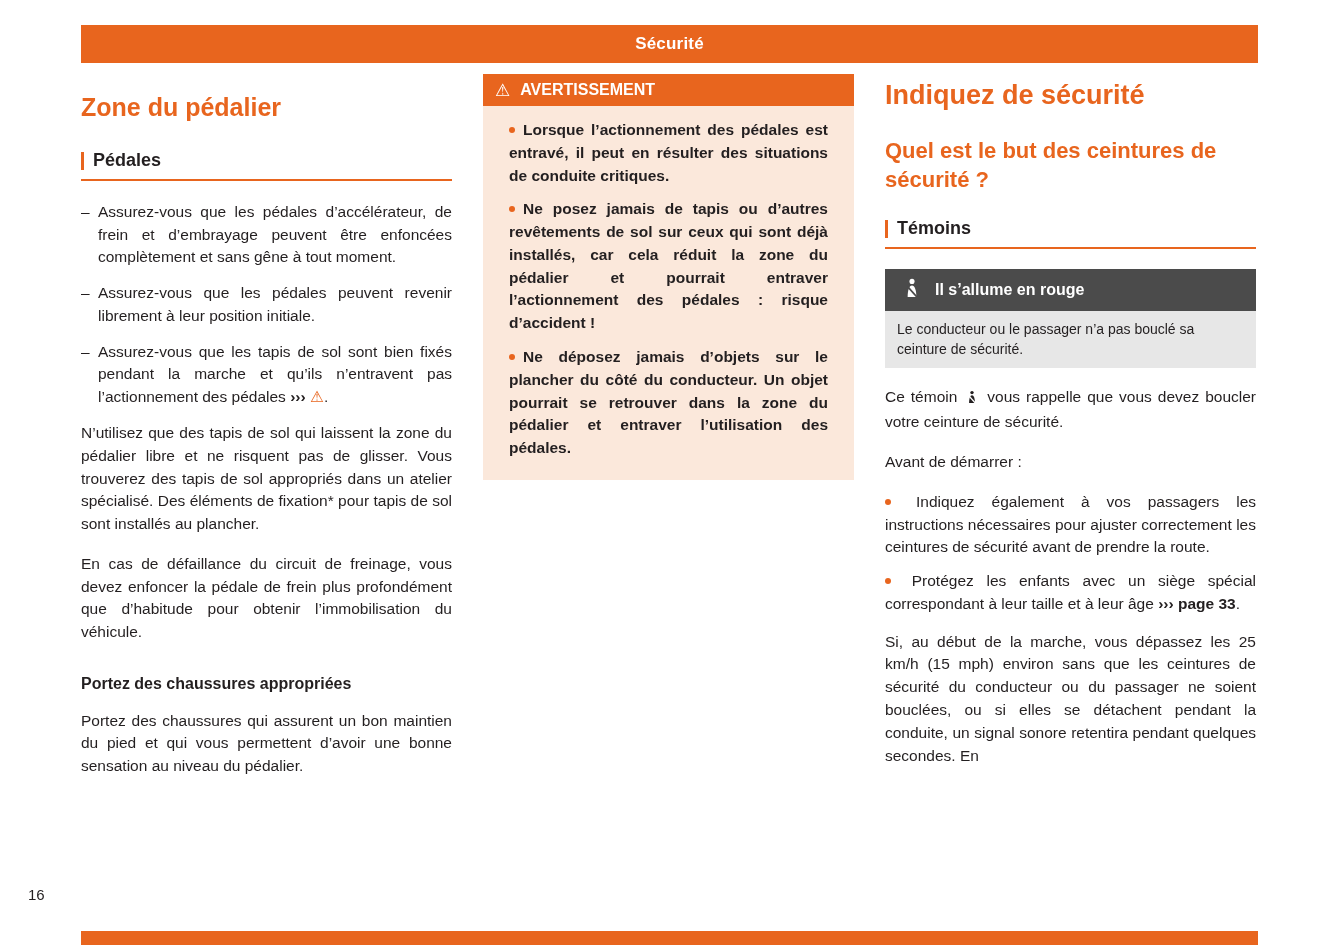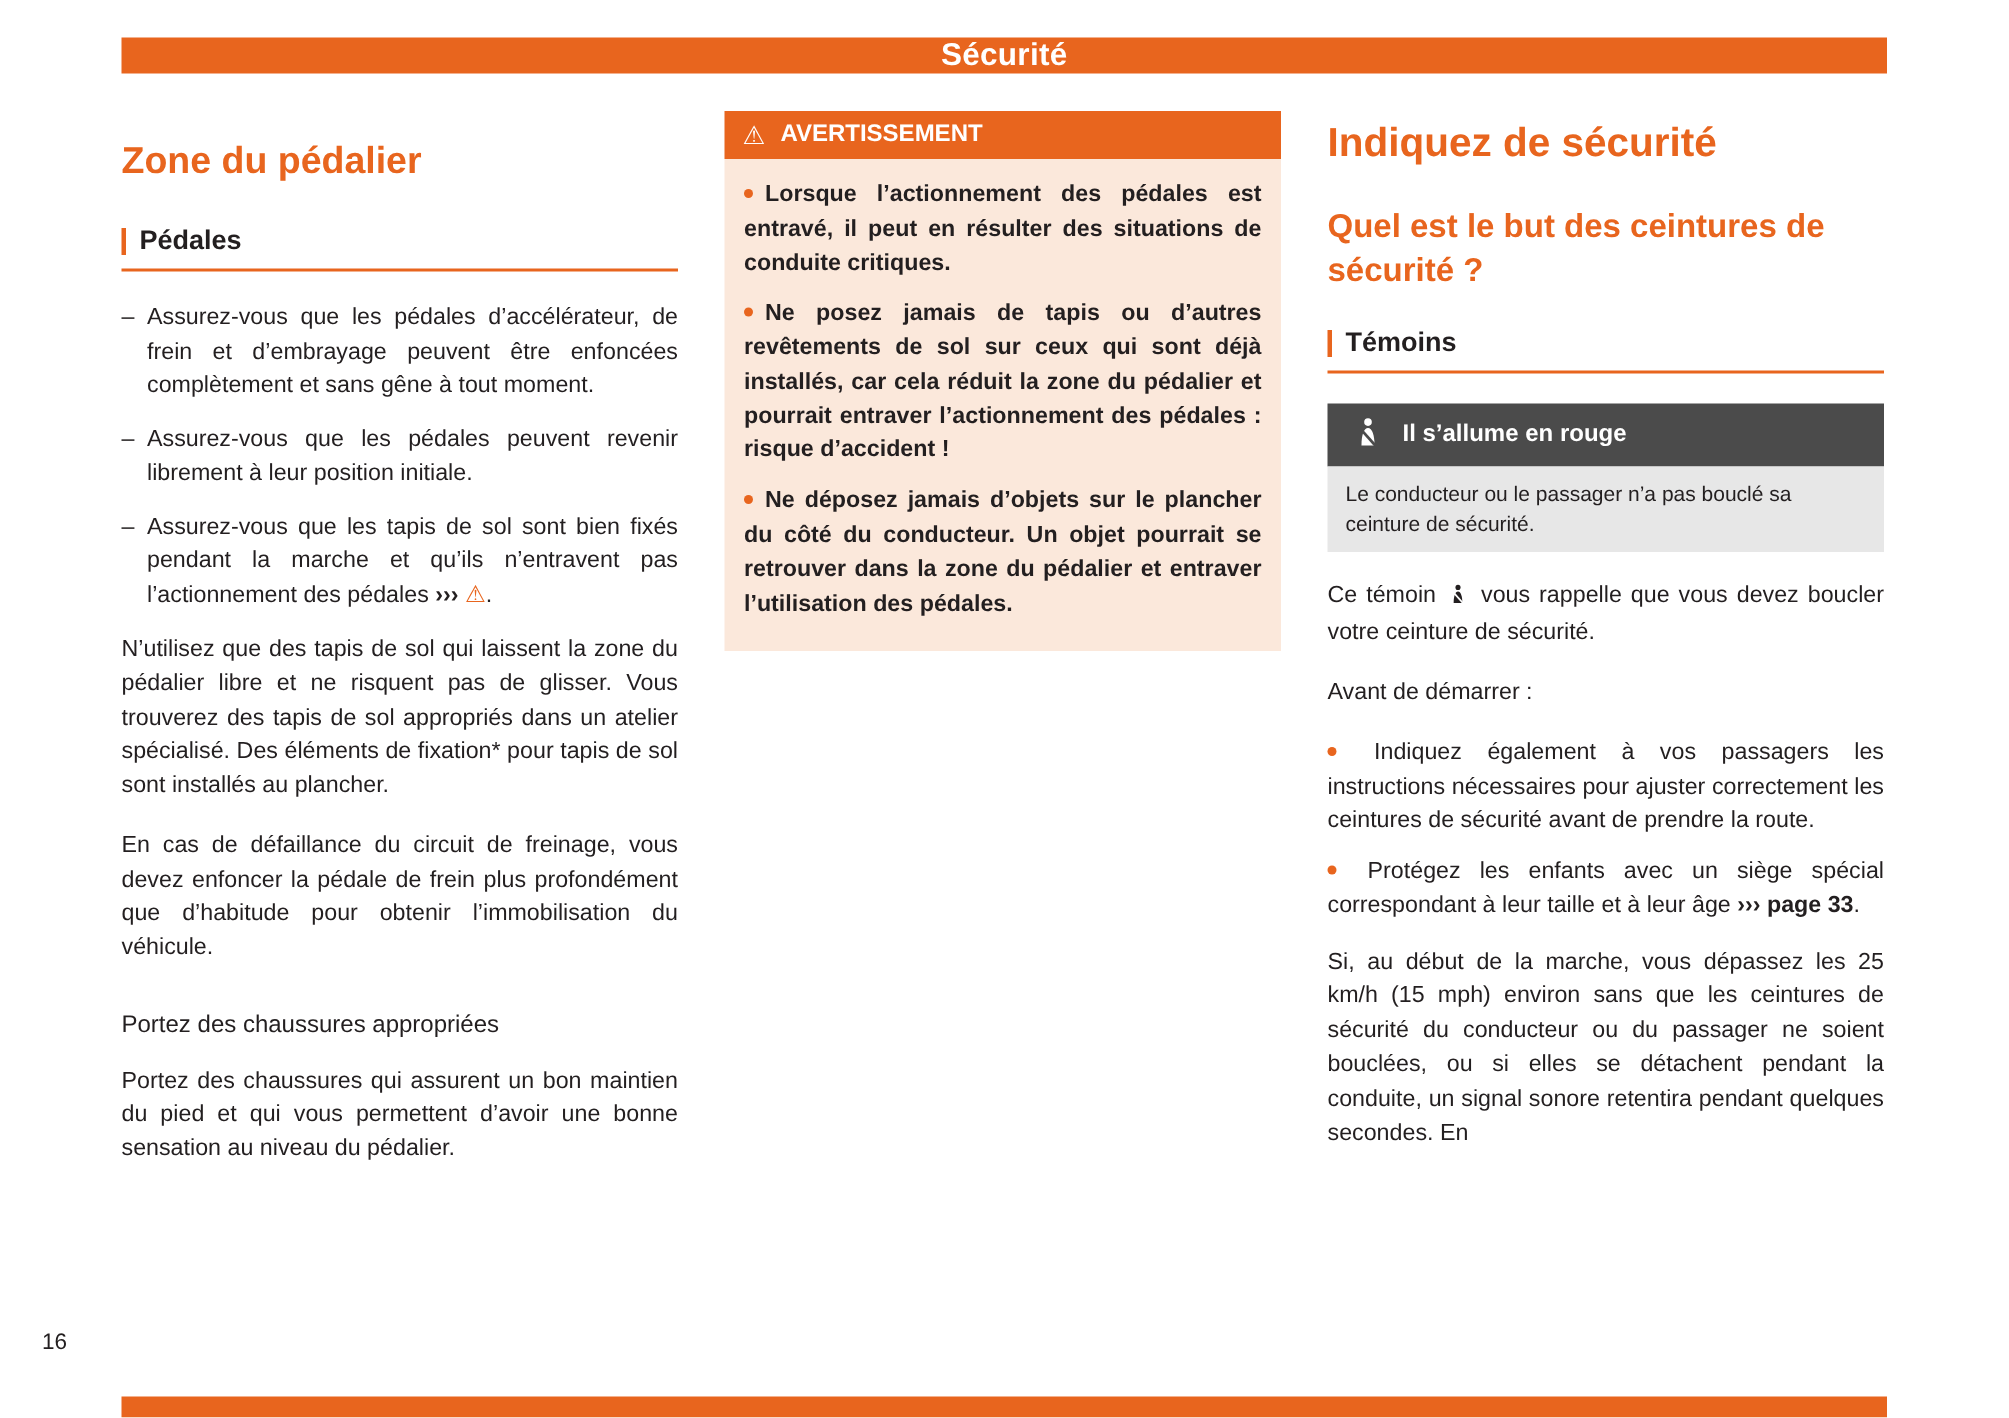--- a/index.html
+++ b/index.html
@@ -9,23 +9,23 @@
     --ind-body-bg:#e7e7e7;
     --ink:#231f20;
   }
   *{box-sizing:border-box;}
   html,body{margin:0;padding:0;}
   body{
     width:1339px;height:945px;background:#ffffff;color:var(--ink);
     font-family:"Liberation Sans", sans-serif;position:relative;overflow:hidden;
   }
   .top-bar{
-    position:absolute;left:81px;top:25px;width:1177px;height:24px;
+    position:absolute;left:81px;top:25px;width:1177px;height:38px;
     background:var(--accent);color:#fff;display:flex;align-items:center;justify-content:center;
-    font-weight:700;font-size:21px;letter-spacing:.2px;
+    font-weight:700;font-size:17px;letter-spacing:.2px;
   }
   .bottom-bar{
     position:absolute;left:81px;top:931px;width:1177px;height:14px;background:var(--accent);
   }
   .page-number{position:absolute;left:28px;top:886px;font-size:15px;}
   .content{
     position:absolute;left:81px;top:74px;width:1177px;display:flex;gap:31px;
   }
   .col{width:371px;flex:0 0 371px;}
 
@@ -39,34 +39,34 @@
     padding:0 0 8px 12px;border-bottom:2px solid var(--accent);margin-bottom:20px;
   }
   .subsection::before{
     content:"";position:absolute;left:0;top:2px;width:3px;height:18px;background:var(--accent);
   }
 
   .body-text{font-size:15.5px;line-height:1.47;text-align:justify;}
   .para{margin:0 0 17px;}
   .dash-item{position:relative;padding-left:17px;margin-bottom:13px;}
   .dash-item::before{content:"–";position:absolute;left:0;top:0;}
-  .bold-head{font-weight:400;font-size:16px;margin:28px 0 14px;text-align:left;}
+  .bold-head{font-weight:700;font-size:16px;margin:28px 0 14px;text-align:left;}
 
   .ref{font-weight:700;white-space:nowrap;}
   .tri-inline{color:var(--accent);font-weight:400;}
   .bold{font-weight:700;}
 
   
   .warn-box{width:100%;}
   .warn-head{
     background:var(--accent);color:#fff;display:flex;align-items:center;gap:10px;
     padding:6px 12px;font-weight:700;font-size:16px;height:32px;
   }
   .warn-head .tri{font-size:17px;font-weight:400;line-height:1;}
-  .warn-body{background:var(--warn-bg);padding:13px 13px 9px;font-weight:700;}
+  .warn-body{background:var(--warn-bg);padding:13px 26px 9px;font-weight:700;}
   .obullet{margin-bottom:11px;}
   .obullet::before{
     content:"";display:inline-block;width:6px;height:6px;border-radius:50%;
     background:var(--accent);margin-right:8px;vertical-align:2px;
   }
 
   
   .ind-head{
     background:var(--ind-head-bg);color:#fff;display:flex;align-items:center;gap:14px;
     padding:5px 12px 5px 18px;font-weight:700;font-size:16px;height:42px;margin-top:6px;

